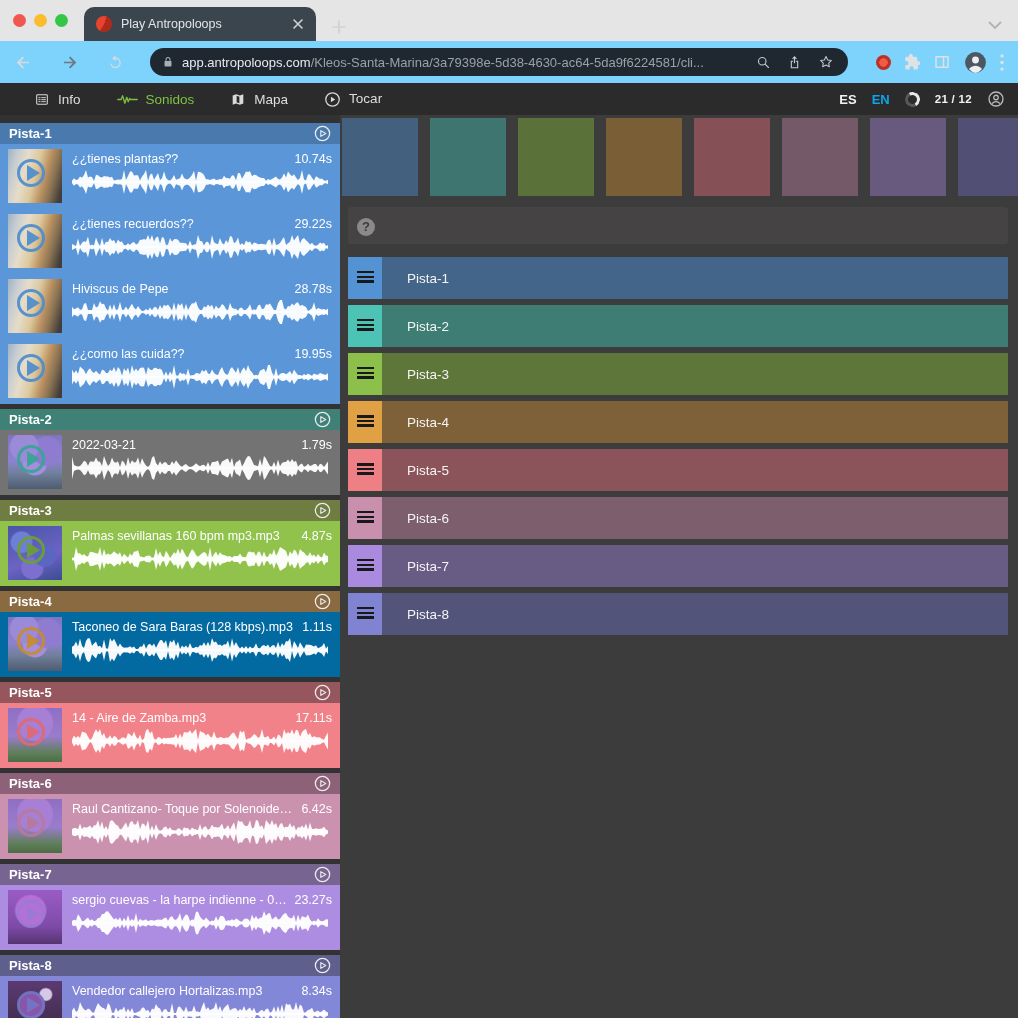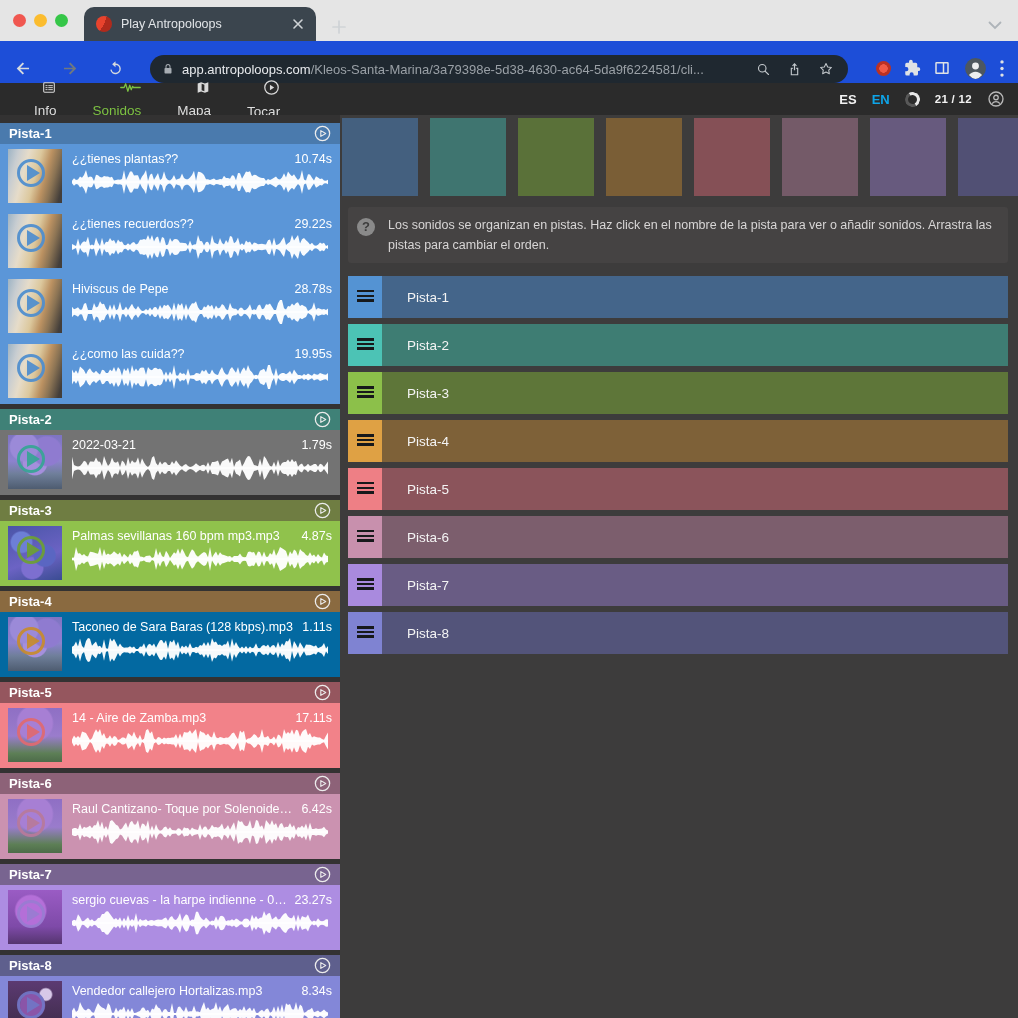--- a/index.html
+++ b/index.html
@@ -14,21 +14,21 @@
   .light.red{background:#f05750;}.light.yellow{background:#fbbc2e;}.light.green{background:#35c648;}
   .tab{width:232px;height:34px;background:#3b454e;border-radius:10px 10px 0 0;display:flex;align-items:center;
        padding:0 10px 0 12px;gap:9px;}
   .favicon{width:16px;height:16px;border-radius:50%;flex:none;
            background:conic-gradient(from 210deg,#e8432d 0deg 170deg,#b02a1c 170deg 360deg);}
   .tab-title{color:#e2e5e8;font-size:12.5px;flex:1;white-space:nowrap;overflow:hidden;}
   .tab-close{background:none;border:0;padding:2px;display:flex;cursor:default;}
   .newtab{background:none;border:0;margin:0 0 7px 16px;padding:0;display:flex;}
   .tabsearch{position:absolute;right:16px;bottom:11px;background:none;border:0;padding:0;display:flex;}
 
-  .toolbar{height:42px;background:#1d4ed8;display:flex;align-items:flex-end;padding:0 10px 0 8px;gap:16px;flex:none;}
+  .toolbar{height:42px;background:#7dd3fc;display:flex;align-items:center;padding:0 10px 0 8px;gap:16px;flex:none;}
   .navbtn{background:none;border:0;width:30px;height:30px;display:flex;align-items:center;justify-content:center;padding:0;}
   .urlbar{flex:1;height:28px;background:#1f2830;border-radius:14px;display:flex;align-items:center;
           padding:0 10px 0 12px;gap:8px;min-width:0;margin:0 4px;}
   .url-text{font-size:13px;color:#e8eaed;white-space:nowrap;overflow:hidden;flex:1;min-width:0;}
   .url-path{color:#9aa0a6;}
   .urlicon{background:none;border:0;padding:0 4px;display:flex;flex:none;}
   .record-dot{width:15px;height:15px;border-radius:50%;flex:none;
               background:radial-gradient(circle,#f05a46 0 4px,#bb3123 4.5px 8px);}
   .ext-area{display:flex;align-items:center;gap:12px;padding:0 4px 0 8px;}
 
@@ -38,22 +38,22 @@
     background:
       radial-gradient(circle at 345px 26px,#2a9b85 0 3px,transparent 4px),
       radial-gradient(circle at 200px 26px,#f2cf3e 0 3px,transparent 4px),
       linear-gradient(82deg,transparent 0 118px,rgba(235,205,70,.85) 118px 121px,transparent 121px 100%),
       linear-gradient(90deg,rgba(18,18,20,.78) 0%,rgba(18,18,20,.55) 40%,rgba(18,18,20,.22) 65%,rgba(18,18,20,.3) 100%),
       repeating-linear-gradient(100deg,#8d7c66 0 14px,#a98a70 14px 27px,#796a5a 27px 35px,#b4917a 35px 54px,#93705c 54px 66px);
     white-space:nowrap;overflow:hidden;}
   .bc-text{font-size:13px;font-weight:bold;color:#fff;}
   .bc-sep{font-size:13px;font-weight:bold;color:#e6e6e6;}
   .appnav{display:flex;align-items:center;gap:36px;margin-left:34px;}
-  .nav-item{display:flex;align-items:flex-end;gap:8px;background:none;border:0;padding:0;
-            font-family:"Liberation Sans",sans-serif;font-size:13.5px;color:#dedede;flex-direction:column;}
+  .nav-item{display:flex;align-items:flex-start;gap:8px;background:none;border:0;padding:0;
+            font-family:"Liberation Sans",sans-serif;font-size:13.5px;color:#dedede;}
   .nav-item.active{color:var(--accent);}
   .header-right{margin-left:auto;display:flex;align-items:center;gap:15px;padding-right:13px;}
   .lang{background:none;border:0;padding:0;font-family:"Liberation Sans",sans-serif;
         font-size:13px;font-weight:bold;color:#f2f2f2;}
   .lang.inactive{color:#0ea5e9;}
   .spinner{width:15px;height:15px;border-radius:50%;border:3px solid #585858;
            border-top-color:#e8e8e8;border-right-color:#e8e8e8;transform:rotate(15deg);}
   .counter{font-size:11.5px;font-weight:bold;color:#f2f2f2;letter-spacing:.3px;}
   .account-btn{background:none;border:0;padding:0;display:flex;}
 
@@ -568,21 +568,20 @@
           <button class="swatch" style="background:#3f7570"></button>
           <button class="swatch" style="background:#5a7139"></button>
           <button class="swatch" style="background:#7a5e36"></button>
           <button class="swatch" style="background:#855056"></button>
           <button class="swatch" style="background:#745a68"></button>
           <button class="swatch" style="background:#675a7e"></button>
           <button class="swatch" style="background:#515074"></button>
         </div>
       <div class="note">
         <span class="qicon">?</span>
-        <span class="note-text">Los sonidos se organizan en pistas. Haz click en el nombre de la pista para ver o añadir sonidos. Arrastra las pistas para cambiar el orden.</span>
       </div>
       <div class="rows">
           <div class="trackrow">
             <button class="handle" style="background:#5493d3">
               <span class="handle-bars"></span>
             </button>
             <button class="rowbody" style="background:#44658a">
               <span>Pista-1</span>
             </button>
           </div>

